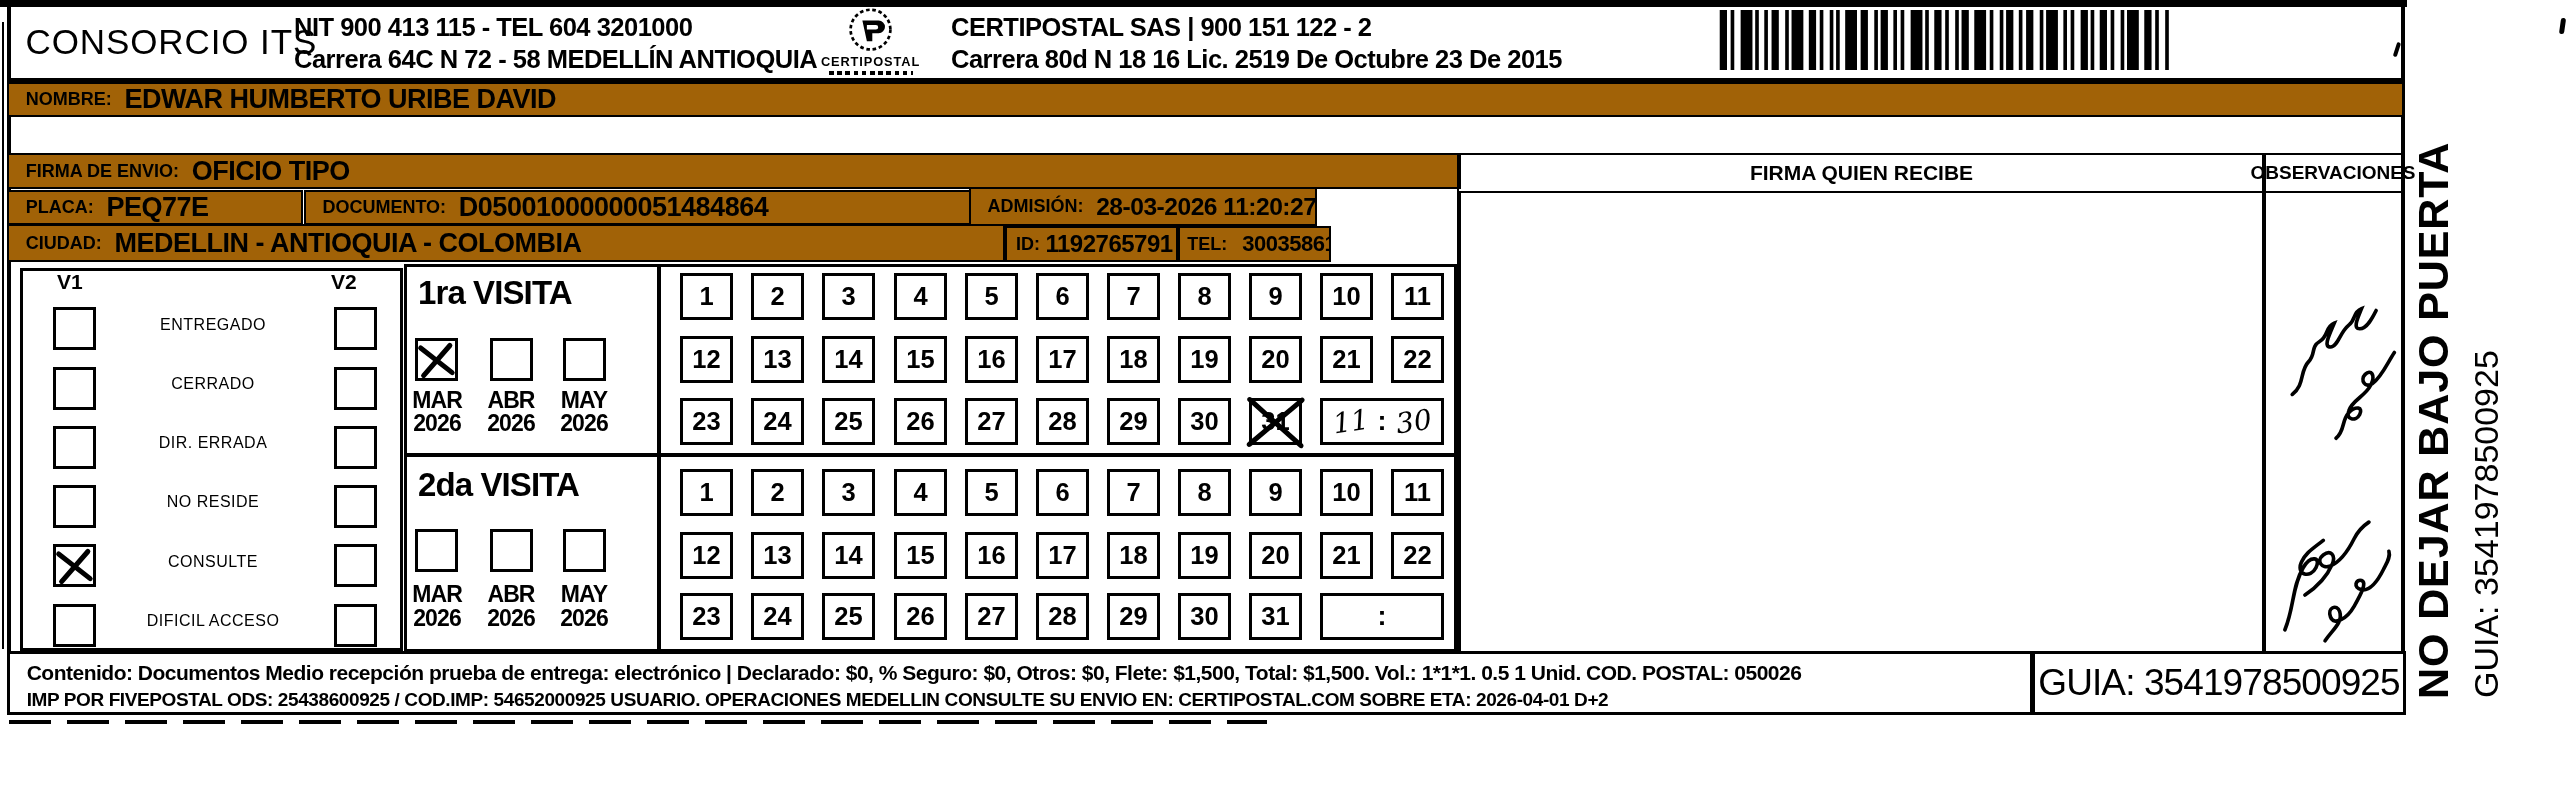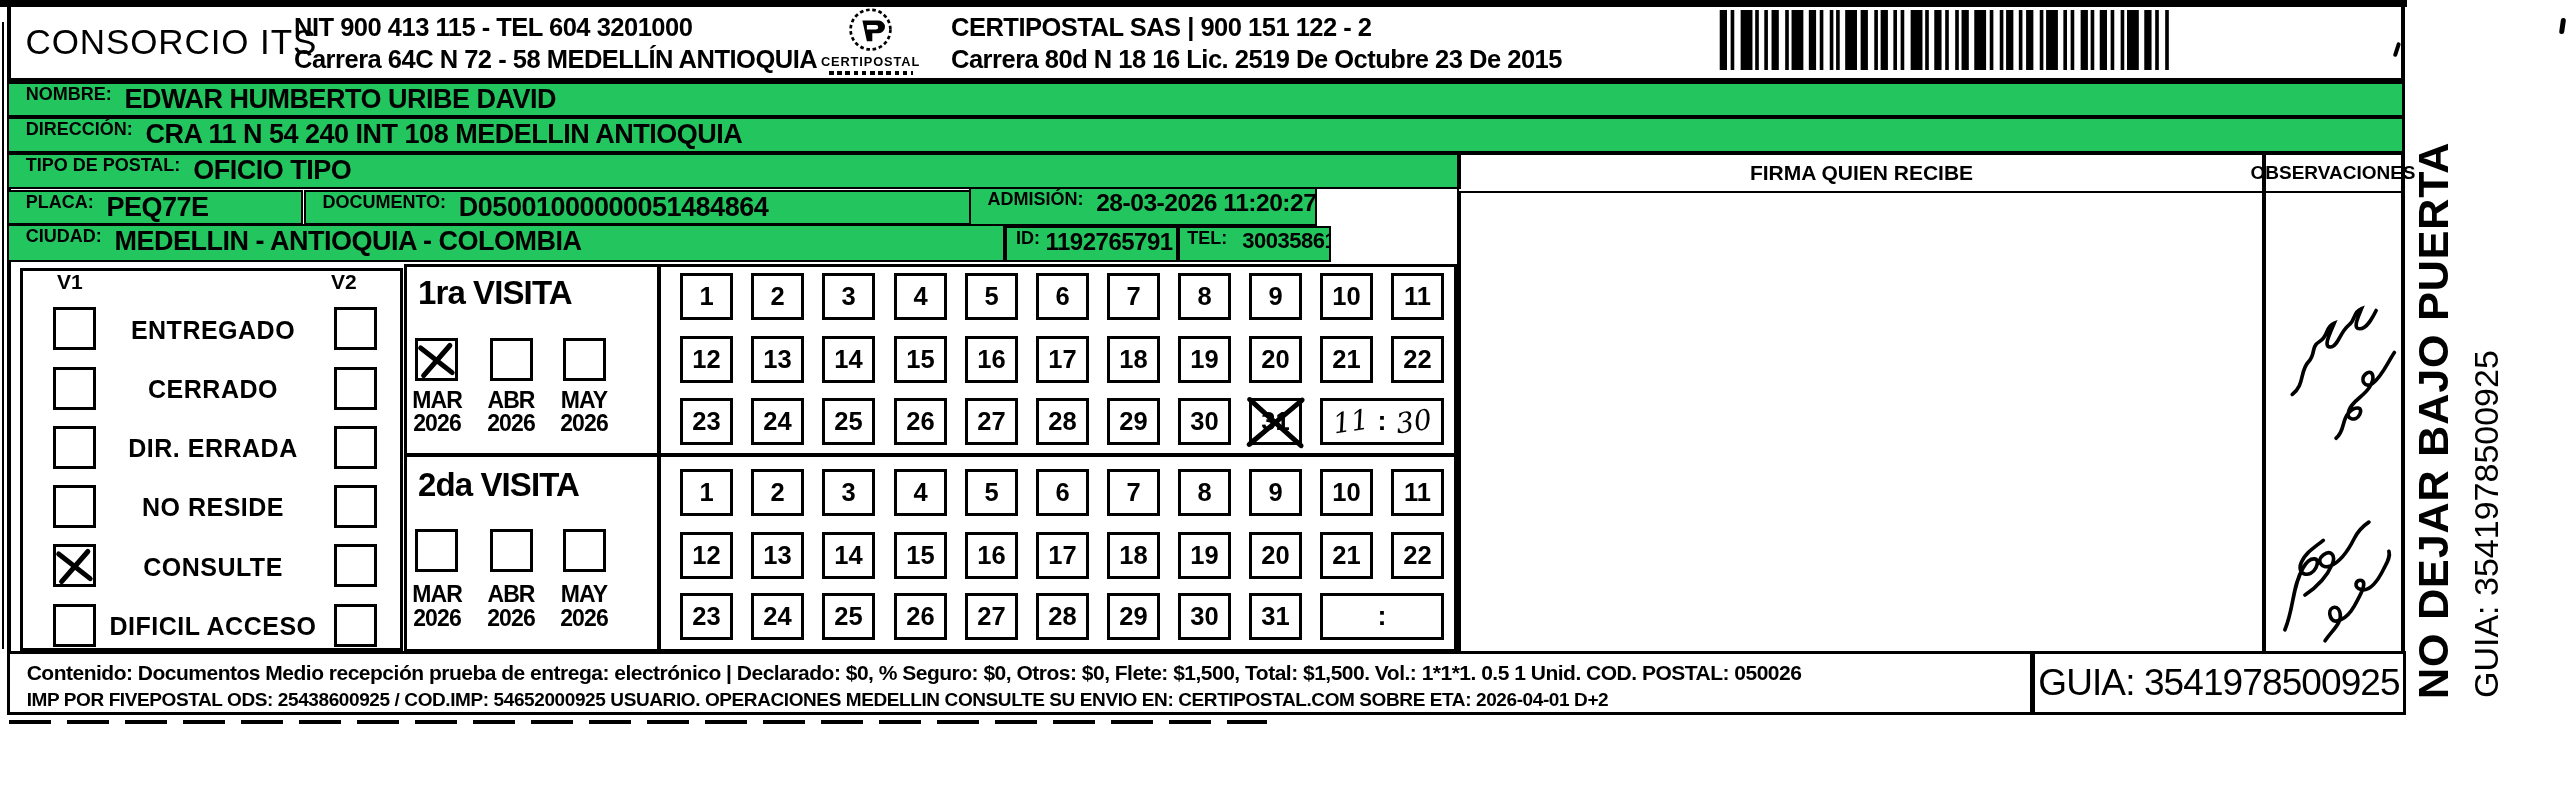--- a/index.html
+++ b/index.html
@@ -8,32 +8,32 @@
   .abs{position:absolute;box-sizing:border-box}
   .hline{position:absolute;background:#000}
   .vline{position:absolute;background:#000}
   
   .company{font-size:35px;letter-spacing:0.9px}
   .hinfo{font-weight:bold;font-size:25.5px;line-height:32px;letter-spacing:-0.5px;white-space:nowrap}
   .logo-name{font-weight:bold;font-size:12.8px;letter-spacing:0.9px;text-align:center}
   .logo-tag{height:3.6px;margin:1.8px auto 0;width:84px;
             background:repeating-linear-gradient(90deg,#000 0 4.6px,transparent 4.6px 8.2px)}
   
-  .frow{position:absolute;box-sizing:border-box;border:2.7px solid #000;background:#22c55e;
-        display:flex;padding-left:16.4px;gap:12.8px;overflow:hidden}
+  .frow{position:absolute;box-sizing:border-box;border:2.7px solid #000;background:#a16207;
+        display:flex;align-items:center;padding-left:16.4px;gap:12.8px;overflow:hidden}
   .flabel{font-weight:bold;font-size:18px;white-space:nowrap}
   .fval{font-weight:bold;font-size:27px;letter-spacing:-0.5px;white-space:nowrap}
   .hcell{position:absolute;box-sizing:border-box;border:2.7px solid #000;display:flex;
          align-items:center;justify-content:center;font-weight:bold;font-size:21px}
   
   .panelbox{position:absolute;box-sizing:border-box;border:3.6px solid #000}
   .vtitle{position:absolute;font-weight:bold;font-size:33px;letter-spacing:-0.9px}
   .v12{position:absolute;font-weight:bold;font-size:21px}
   .cbx{position:absolute;box-sizing:border-box;width:43px;height:43px;border:3.6px solid #000;background:#fff}
-  .slabel{position:absolute;width:230px;text-align:center;font-weight:bold;font-size:25px;letter-spacing:0.5px}
+  .slabel{position:absolute;width:230px;text-align:center;font-weight:normal;font-size:16px;letter-spacing:0.5px}
   .mlabel{position:absolute;width:58px;text-align:center;font-weight:bold;font-size:23px;letter-spacing:-0.9px}
   .day{position:absolute;box-sizing:border-box;width:53px;height:47px;border:3.6px solid #000;
        display:flex;align-items:center;justify-content:center;font-weight:bold;font-size:25.5px}
   .timebox{position:absolute;box-sizing:border-box;width:124px;height:47px;border:3.6px solid #000;
            display:flex;align-items:center;justify-content:center;gap:9px}
   .hand{font-family:"DejaVu Serif",serif;font-style:italic;font-size:28px;min-width:24px;
         display:inline-block;transform:rotate(-8deg);text-align:center}
   .tcolon{font-weight:bold;font-size:27px}
   .xmark{position:absolute;inset:-1.8px;pointer-events:none}
   .xmark::before,.xmark::after{content:"";position:absolute;top:47%;left:-6%;width:112%;height:4.6px;
@@ -126,26 +126,22 @@
       <rect x="448" y="0" width="13" height="66"></rect>
       <rect x="467" y="0" width="8" height="66"></rect>
       <rect x="479" y="0" width="4" height="66"></rect>
       <rect x="490" y="0" width="4" height="66"></rect>
     </svg>
 
   <div class="frow" style="left:7.3px;top:82px;width:2397px;height:35px">
     <span class="flabel">NOMBRE:</span>
     <span class="fval">EDWAR HUMBERTO URIBE DAVID</span>
   </div>
-  <div class="frow" style="left:7.3px;top:117px;width:2397px;height:36px">
-    <span class="flabel">DIRECCIÓN:</span>
-    <span class="fval">CRA 11 N 54 240 INT 108 MEDELLIN ANTIOQUIA</span>
-  </div>
   <div class="frow" style="left:7.3px;top:153px;width:1454px;height:36px">
-    <span class="flabel">TIPO DE POSTAL:</span>
+    <span class="flabel">FIRMA DE ENVIO:</span>
     <span class="fval">OFICIO TIPO</span>
   </div>
   <div class="frow" style="left:7.3px;top:190px;width:296px;height:35px">
     <span class="flabel">PLACA:</span>
     <span class="fval">PEQ77E</span>
   </div>
   <div class="frow" style="left:304px;top:190px;width:709px;height:35px">
     <span class="flabel">DOCUMENTO:</span>
     <span class="fval">D05001000000051484864</span>
   </div>

